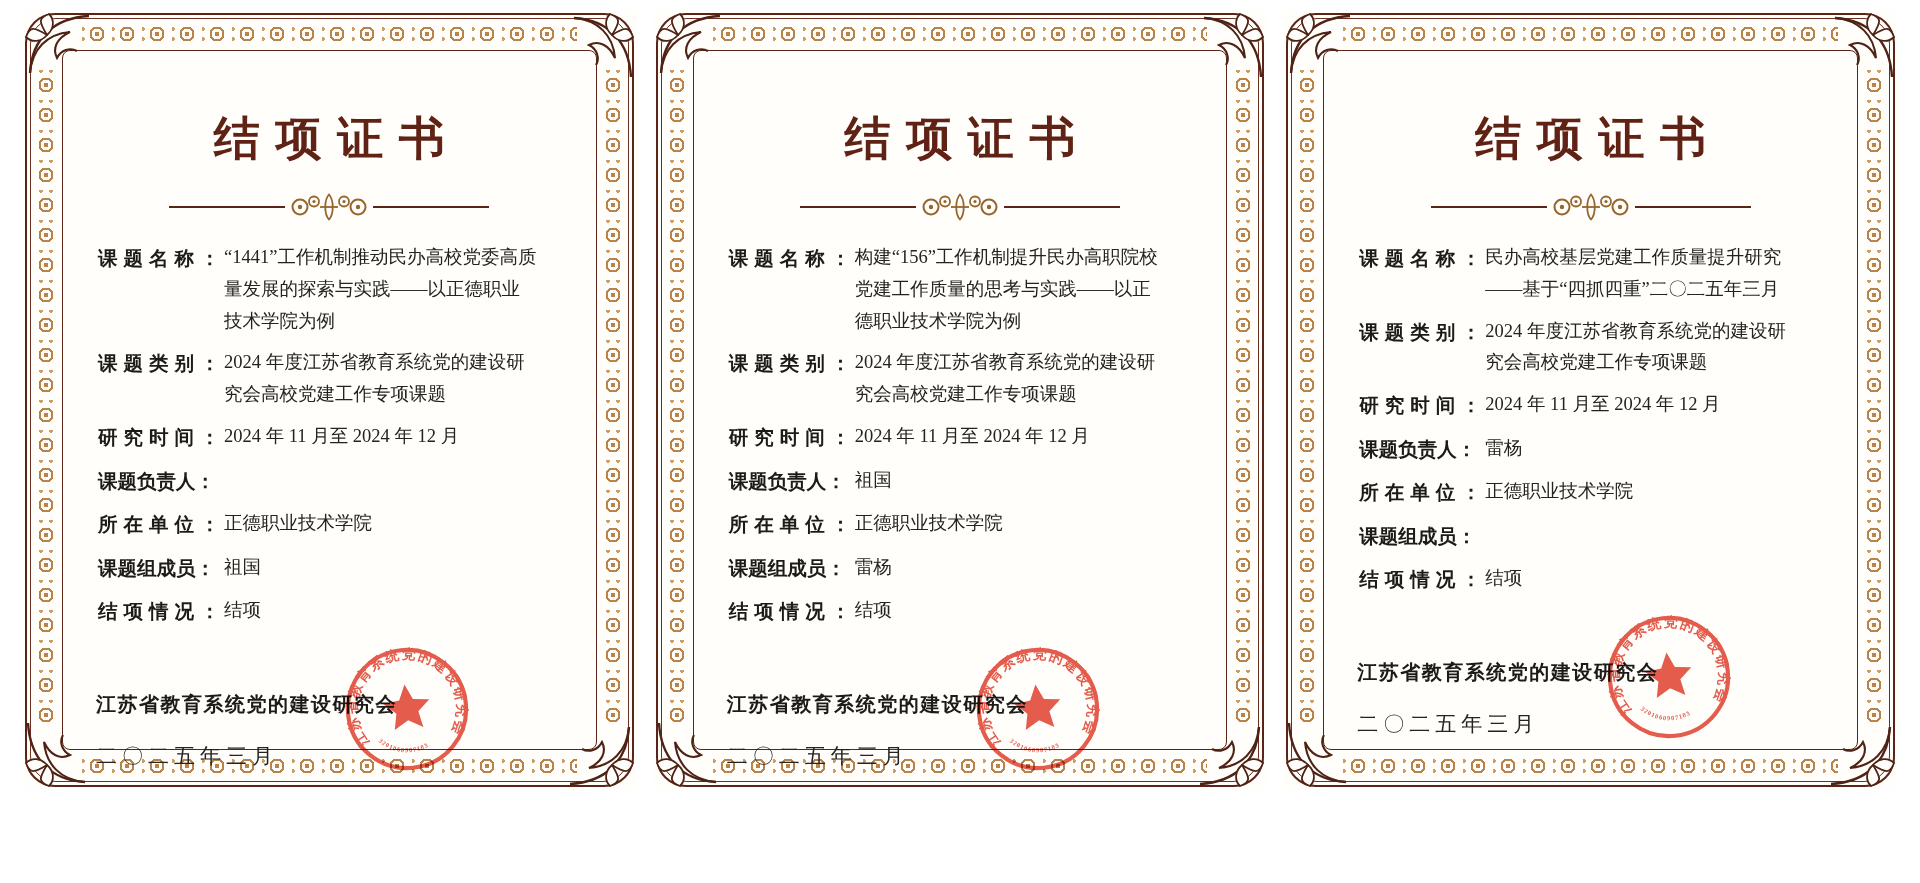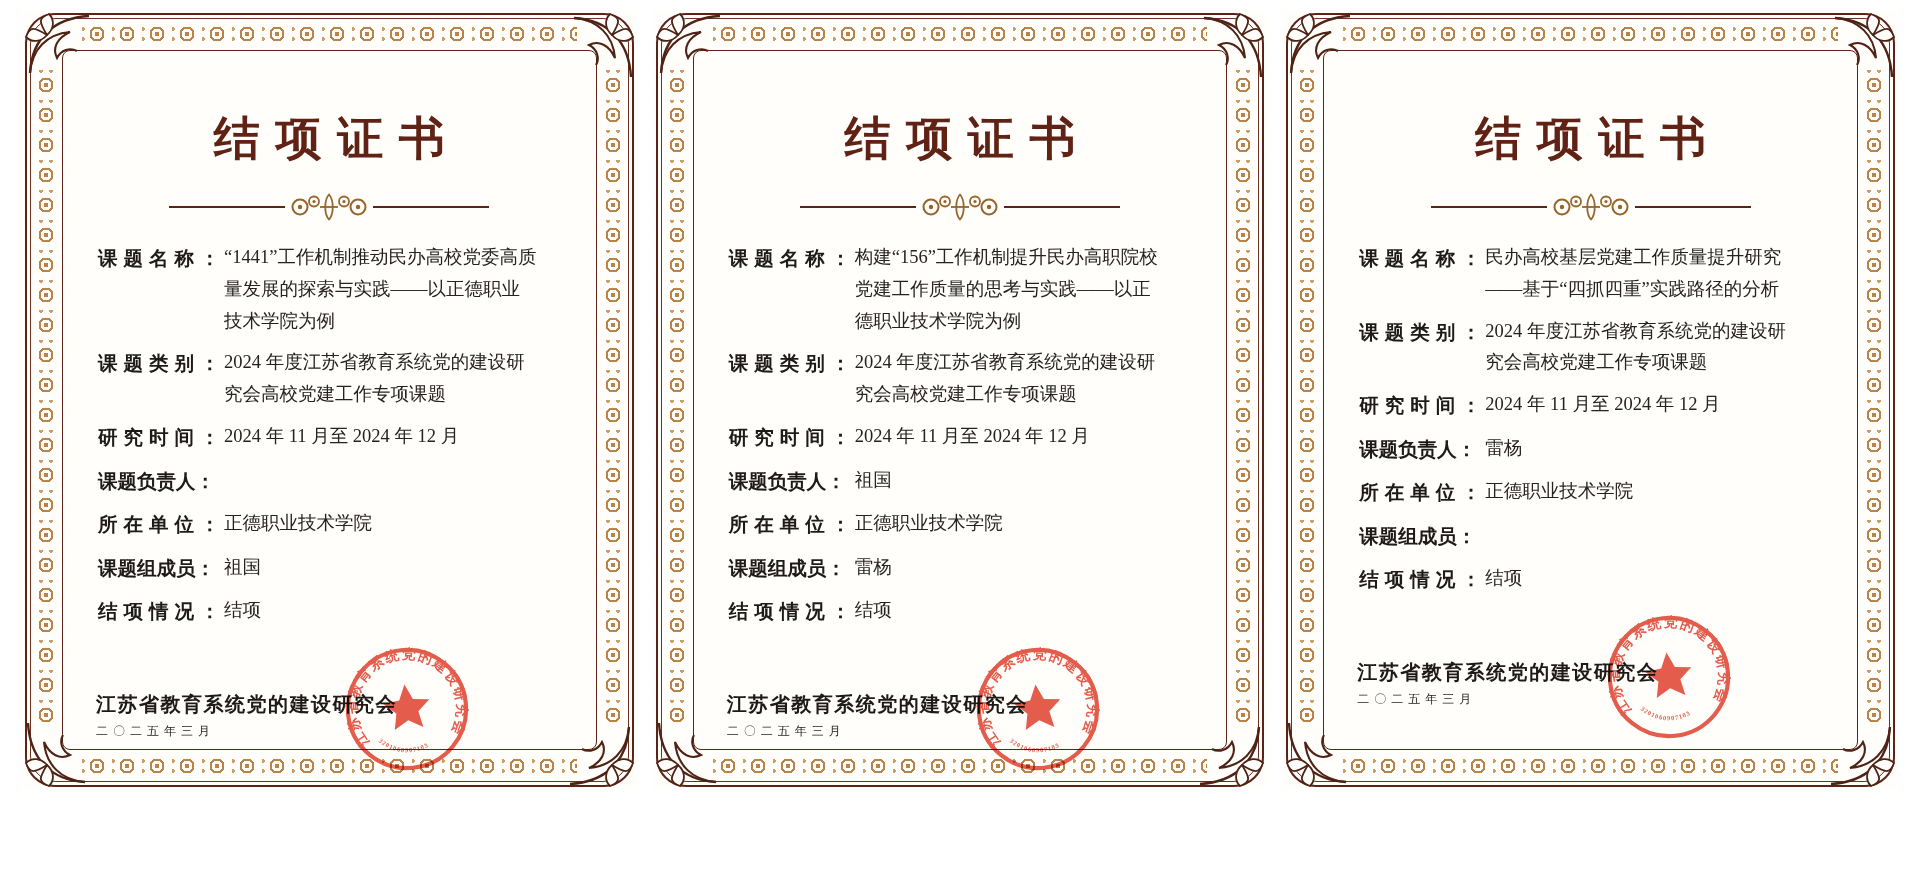--- a/index.html
+++ b/index.html
@@ -46,21 +46,21 @@
            letter-spacing:0.34em; text-indent:0.34em; color:#5f2214; }
   .divider { display:block; margin:20px auto 0; }
   .fields { margin:18px 8px 0 28px; }
   .row { display:flex; margin-bottom:10px; line-height:1.72; color:#262220; }
   .lbl { flex:none; width:126px; font-weight:bold; font-size:19.5px; white-space:nowrap; color:#1d1a18; }
   .lbl.sp { letter-spacing:6px; }
   .val { flex:none; width:314px; font-size:18.5px; }
 
   .sig { position:relative; margin-top:62px; text-align:left; }
   .org  { position:relative; left:26px; font-size:20px; font-weight:bold; letter-spacing:1.5px; color:#1d1a18; }
-  .date { position:relative; left:26px; margin-top:5px; font-size:12px; letter-spacing:5px; color:#262220; }
+  .date { position:relative; left:26px; margin-top:24px; font-size:21px; letter-spacing:5px; color:#262220; }
 
   .seal { position:absolute; top:-46px; left:calc(50% + 14px); mix-blend-mode:multiply;
           opacity:0.88; transform:rotate(-6deg); }
   .seal text { font-family:"Liberation Serif","DejaVu Serif",serif; font-weight:bold; }
 </style>
 </head>
 <body>
 
 <svg width="0" height="0" style="position:absolute">
   <defs>
@@ -257,21 +257,21 @@
 
     <div class="content">
       <div class="title">结项证书</div>
       <svg class="divider" width="320" height="34" viewBox="0 0 320 34">
           <use href="#dividerOrn"></use>
         </svg>
 
       <div class="fields">
         <div class="row">
           <span class="lbl sp">课题名称：</span>
-          <span class="val">民办高校基层党建工作质量提升研究——基于“四抓四重”实践路径的分析</span>
+          <span class="val">民办高校基层党建工作质量提升研究——基于“四抓四重”二〇二五年三月</span>
         </div>
         <div class="row">
           <span class="lbl sp">课题类别：</span>
           <span class="val">2024 年度江苏省教育系统党的建设研究会高校党建工作专项课题</span>
         </div>
         <div class="row">
           <span class="lbl sp">研究时间：</span>
           <span class="val">2024 年 11 月至 2024 年 12 月</span>
         </div>
         <div class="row">

